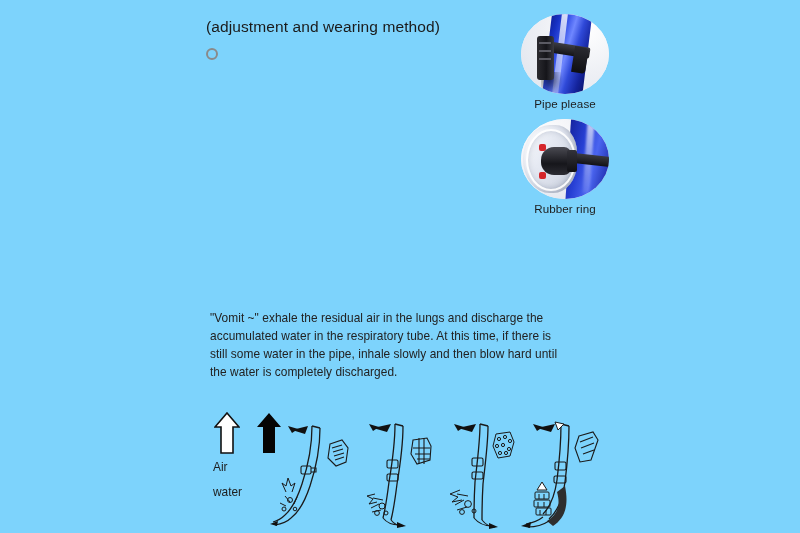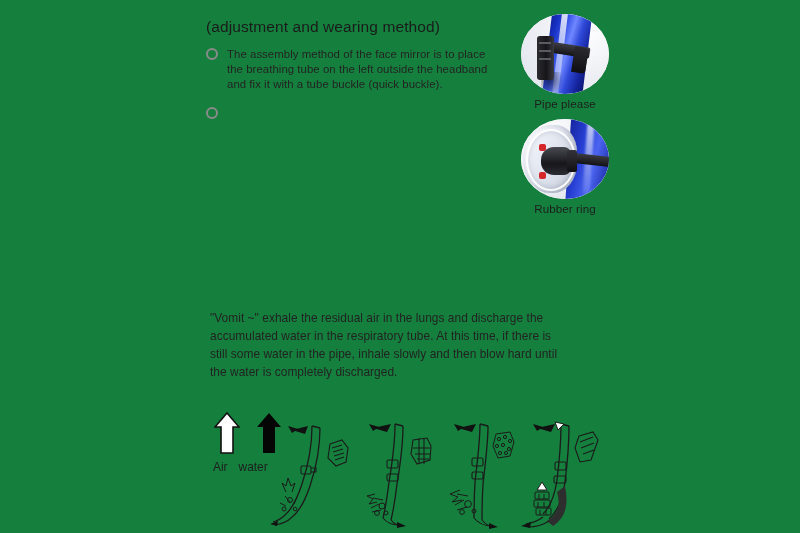--- a/index.html
+++ b/index.html
@@ -11,21 +11,21 @@
     width: 800px;
     height: 533px;
     overflow: hidden;
     font-family: "Liberation Sans", sans-serif;
     color: #1b1b1b;
     position: relative;
   }
   .page {
     position: absolute;
     inset: 0;
-    background: #15803d;
+    background: #7dd3fc;
   }
 
   
   .sec1 {
     position: absolute;
     left: 206px;
     top: 18px;
     width: 420px;
   }
   .heading {
@@ -255,20 +255,21 @@
     left: 44px; top: 0;
     width: 26px; height: 42px;
   }
   .legend-labels {
     display: flex;
     gap: 11px;
     font-size: 11.9px;
     color: #1d1d1d;
     margin-top: 4px;
     padding-left: 1px;
+    flex-direction: column;
   }
 
   
   .figures {
     position: absolute;
     left: 268px;
     top: 414px;
     width: 350px;
     height: 115px;
   }
@@ -286,24 +287,20 @@
 </head>
 <body>
 
 <div class="page">
 
   <div class="sec1">
 
     <h2 class="heading">(adjustment and wearing method)</h2>
 
     <ul class="bullet-list">
-      <li class="bullet-item">
-        <span class="ring-icon"></span>
-        <span>The assembly method of the face mirror is to place the breathing tube on the left outside the headband and fix it with a tube buckle (quick buckle).</span>
-      </li>
       <li class="bullet-item">
         <span class="ring-icon"></span>
       </li>
     </ul>
   </div>
 
   <div class="photos">
 
     <div class="photo-block">
       <div class="photo-circle">

